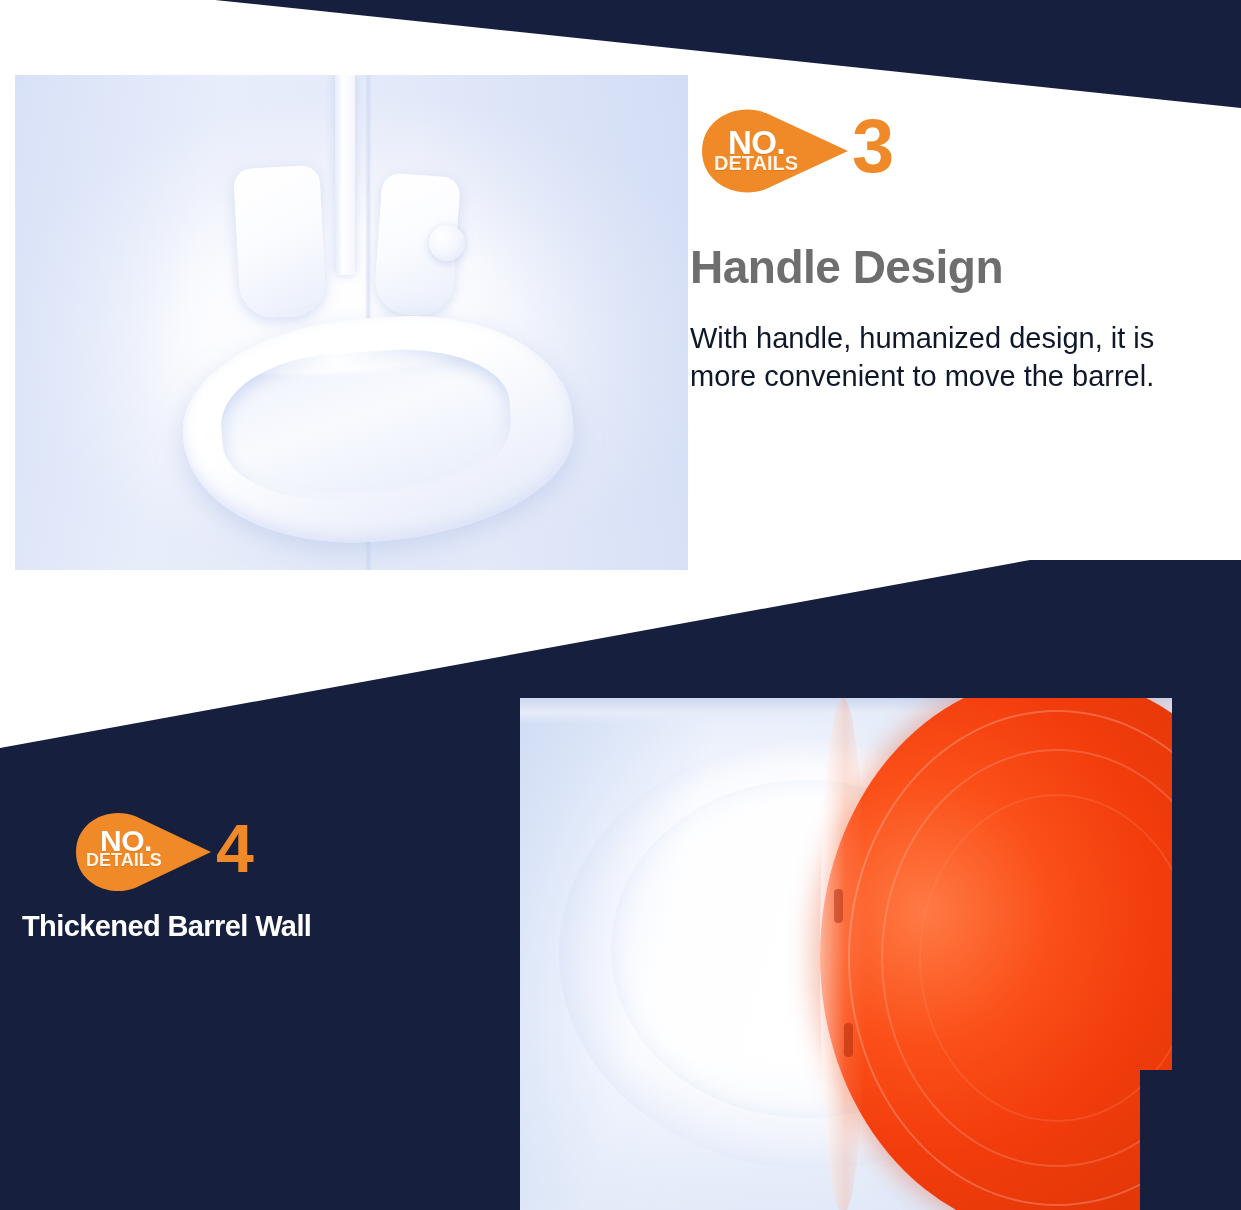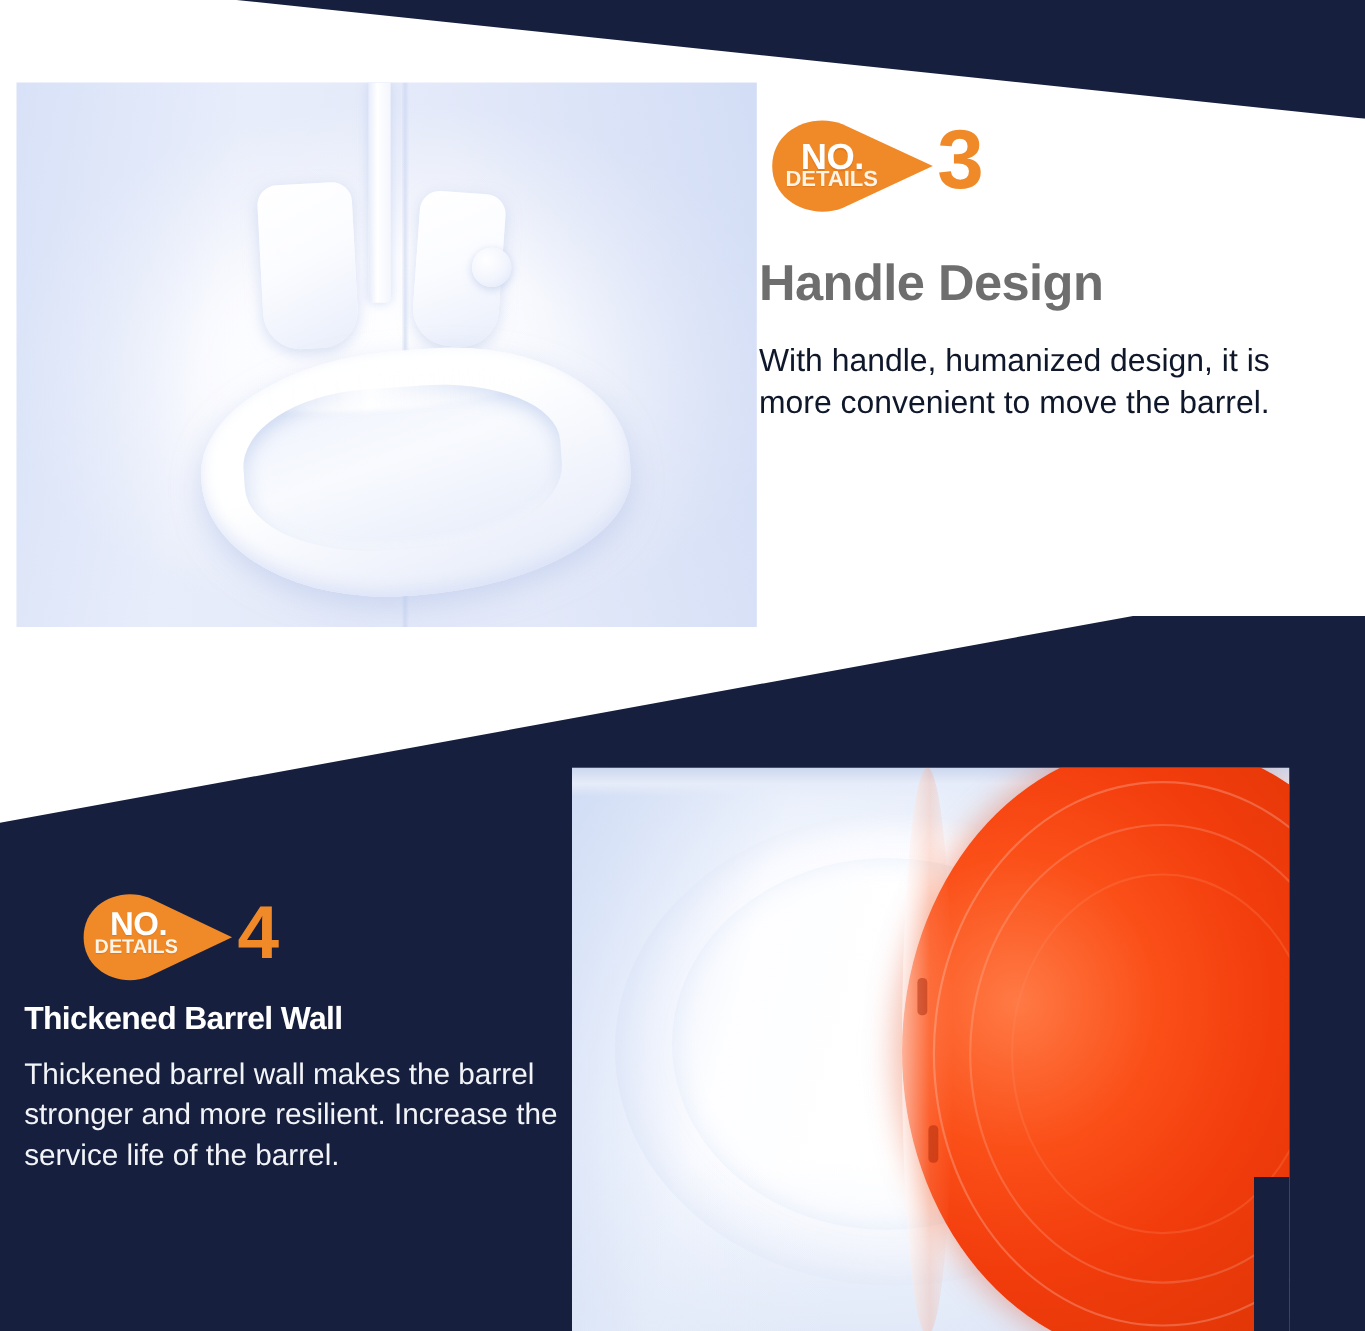--- a/index.html
+++ b/index.html
@@ -172,21 +172,21 @@
 
   
   #badge-4{left:72px;top:812px;}
   #badge-4 .no-txt{left:28px;top:12px;font-size:30px;}
   #badge-4 .details-txt{left:14px;top:38px;font-size:18px;}
   #badge-4 .num{font-size:68px;margin-left:-4px;margin-top:-8px;}
 
   
   .block{position:absolute;}
 
-  #block-3{left:690px;top:234px;width:530px;}
+  #block-3{left:690px;top:244px;width:530px;}
   #block-3 .heading{
     font-size:46px;font-weight:bold;color:#6e6e6e;line-height:1.02;
     margin:0 0 28px 0;letter-spacing:-0.5px;
   }
   #block-3 .body{
     font-size:29px;color:#0f172a;line-height:1.33;margin:0;
   }
 
   #block-4{left:22px;top:912px;width:520px;}
   #block-4 .heading{
@@ -240,21 +240,20 @@
         <path d="M139 40 L63 4 C37 -6 4 9 4 40 C4 71 37 86 63 76 Z" fill="#F08A28"></path>
       </svg>
       <span class="no-txt">NO.</span>
       <span class="details-txt">DETAILS</span>
     </span>
     <span class="num">4</span>
   </div>
 
   <div class="block" id="block-4">
     <h2 class="heading">Thickened Barrel Wall</h2>
-    <p class="body">Thickened barrel wall makes the barrel stronger and more resilient. Increase the service life of the barrel.</p>
   </div>
 
   <div class="photo photo-barrel">
     <div class="inner-ring"></div>
     <div class="inner-ring2"></div>
     <div class="rim-sheen"></div>
     <div class="top-band"></div>
     <div class="lid">
       <div class="lid-edge"></div>
       <div class="lid-ring r1"></div>

